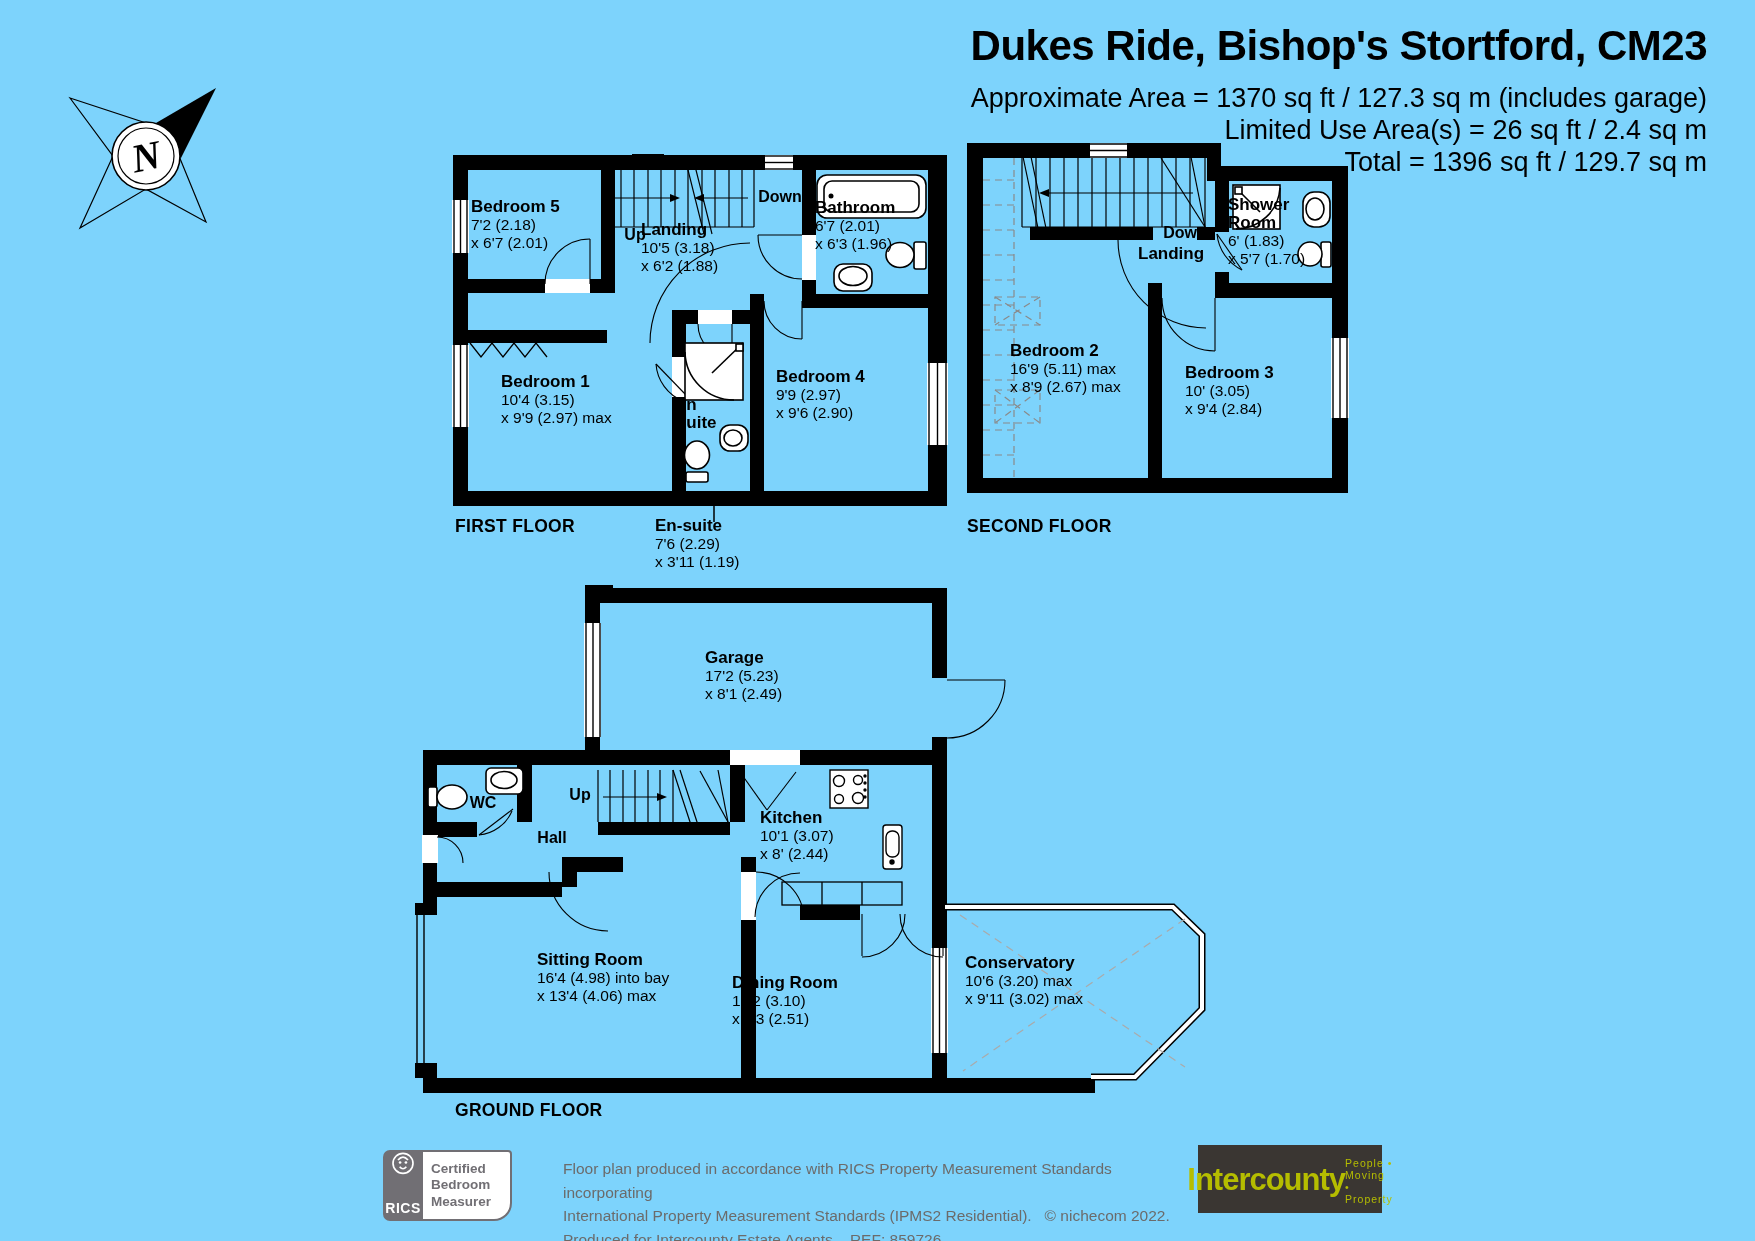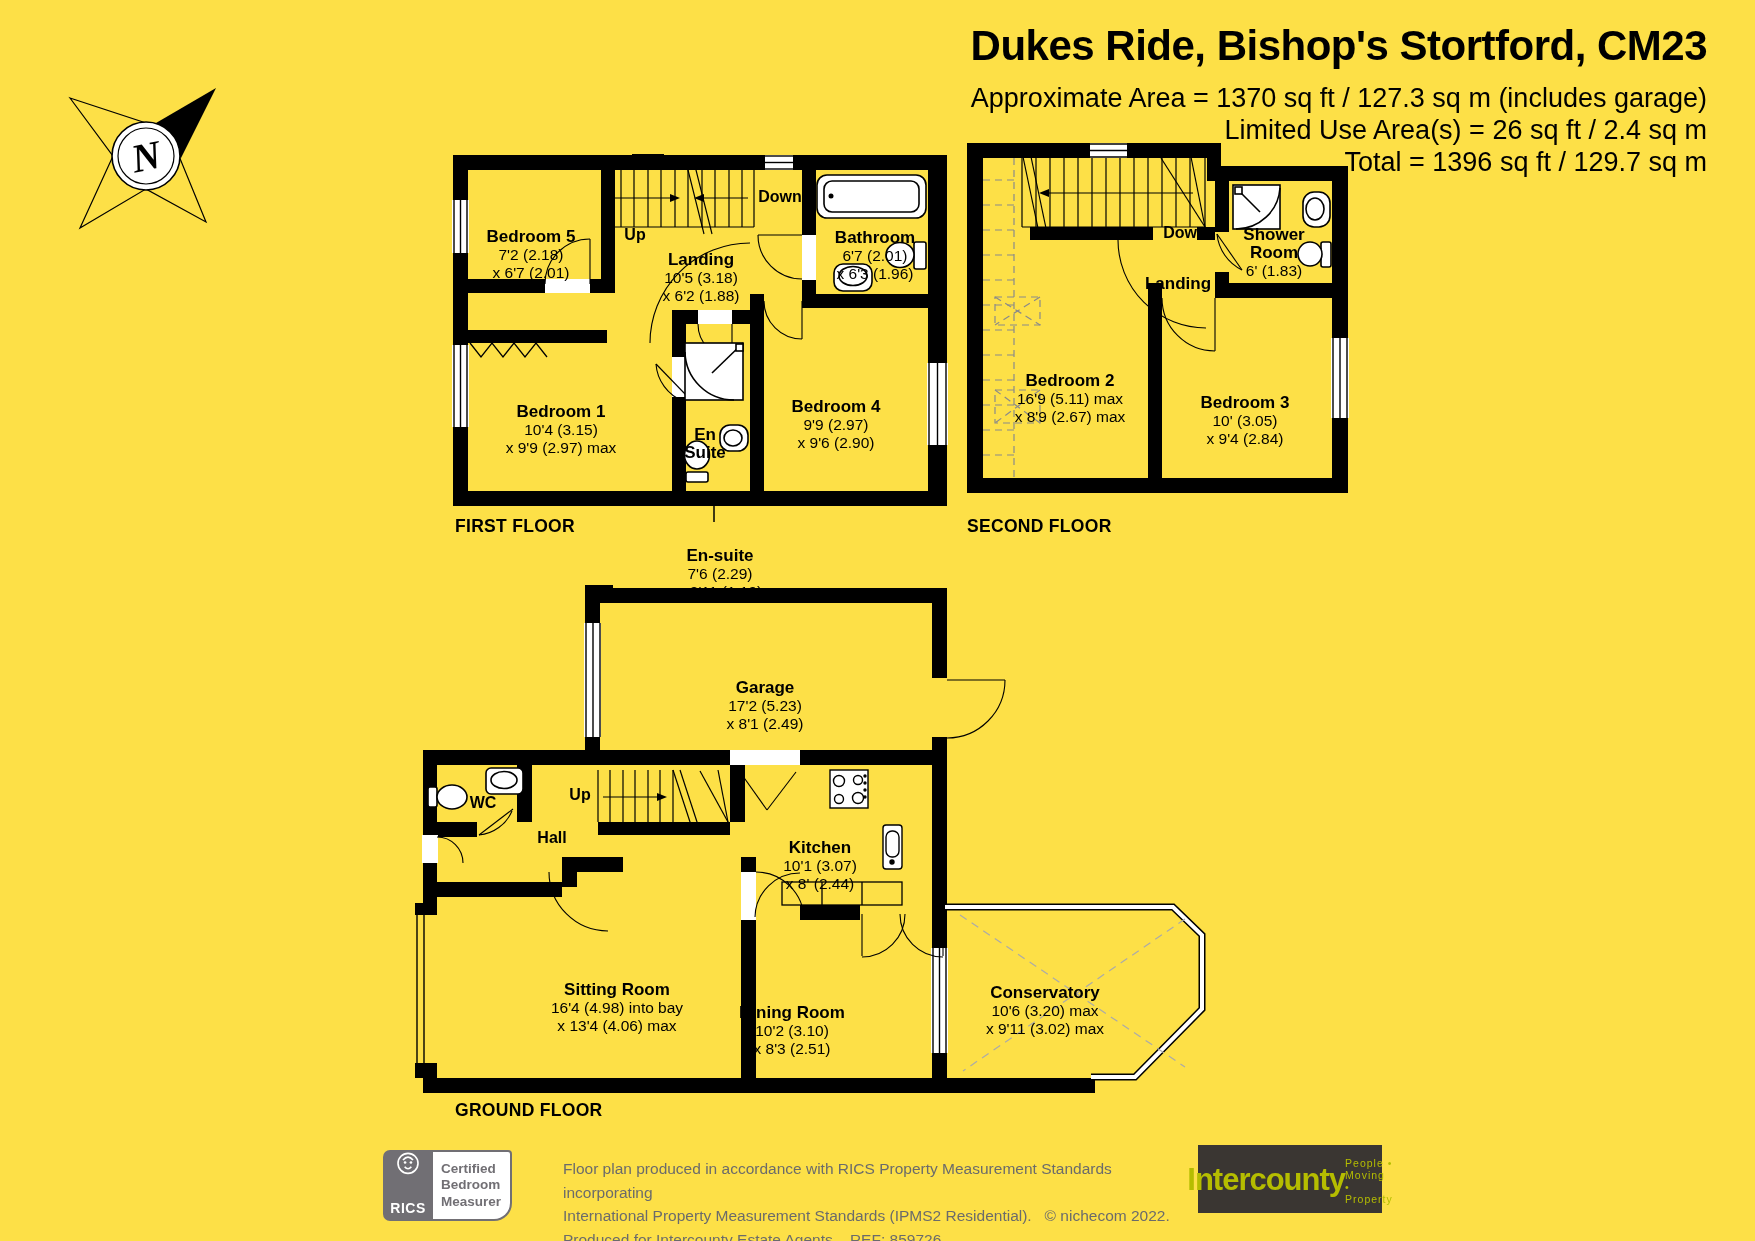--- a/index.html
+++ b/index.html
@@ -1,29 +1,29 @@
 <!DOCTYPE html>
 <html><head>
 <meta charset="utf-8">
 <style>
   html,body{margin:0;padding:0;background:#fff;}
-  #canvas{position:relative;width:1755px;height:1241px;background:#fde047;overflow:hidden;
+  #canvas{position:relative;width:1755px;height:1241px;background:#7dd3fc;overflow:hidden;
           font-family:"Liberation Sans", sans-serif;color:#000;}
   svg{position:absolute;display:block;}
   .hdr{position:absolute;right:48px;top:22px;text-align:right;}
   .hdr .title{font-size:42px;font-weight:bold;letter-spacing:-.5px;}
   .hdr .area{font-size:27px;line-height:32px;margin-top:12px;}
   .hdr .note{font-size:18px;margin-top:8px;}
-  .room-label{position:absolute;text-align:center;font-size:15.5px;line-height:17.5px;margin-top:30px;}
+  .room-label{position:absolute;text-align:left;font-size:15.5px;line-height:17.5px;}
   .room-label b{display:block;font-size:17px;line-height:18px;}
   .tag{position:absolute;text-align:center;font-weight:bold;font-size:16px;}
   .floor-label{position:absolute;font-weight:bold;font-size:17.5px;letter-spacing:.3px;}
   
   .rics{position:absolute;left:383px;top:1150px;width:129px;height:71px;display:flex;}
-  .rics .lion-box{width:50px;background:#716f74;border-radius:7px 0 0 7px;display:flex;flex-direction:column;
+  .rics .lion-box{width:40px;background:#716f74;border-radius:7px 0 0 7px;display:flex;flex-direction:column;
                   align-items:center;justify-content:flex-end;padding-bottom:5px;gap:20px;}
   .rics .brand{color:#fff;font-weight:bold;font-size:14px;letter-spacing:.5px;}
   .rics .cert-box{flex:1;border:2px solid #716f74;border-left:none;border-radius:0 4px 18px 0;
                   background:#fff;display:flex;flex-direction:column;justify-content:center;padding-left:8px;}
   .rics .cert-box span{display:block;color:#716f74;font-weight:bold;font-size:13.5px;line-height:16.5px;}
   .disc{position:absolute;left:563px;top:1157px;width:640px;color:#6b6b6b;font-size:15.5px;line-height:23.5px;}
   .disc .pre{white-space:pre-wrap;}
   .ic{position:absolute;left:1198px;top:1145px;width:184px;height:68px;background:#3a3632;
       display:flex;flex-direction:row;align-items:center;justify-content:center;}
   .ic .brand{color:#b5bd00;font-weight:bold;font-size:31px;letter-spacing:-1px;line-height:31px;}

